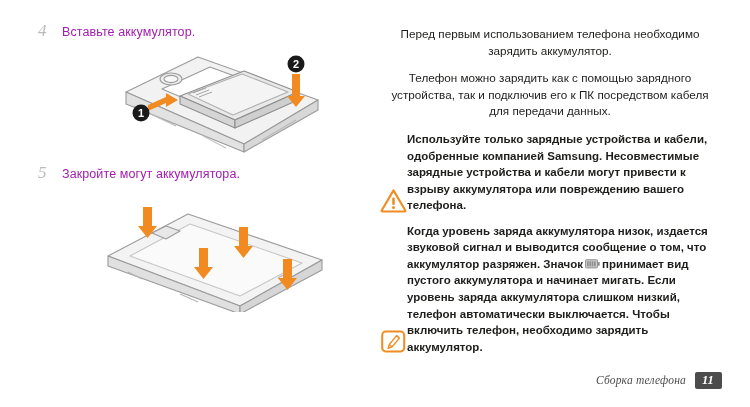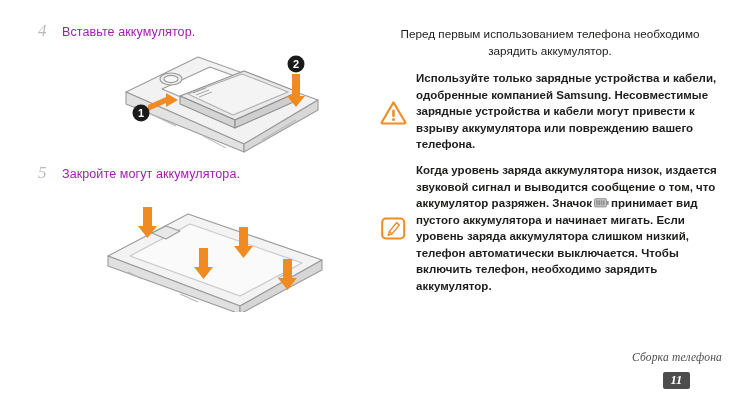--- a/index.html
+++ b/index.html
@@ -84,23 +84,22 @@
     font-weight: 400;
     line-height: 1.42;
     color: #1d1d1b;
     margin: 0 0 11px 0;
     letter-spacing: 0.01px;
     text-align: center;
   }
 
   .callout {
     display: flex;
-    gap: 9px;
     margin-bottom: 9px;
-    align-items: center;
+    align-items: flex-end;
   }
   .callout-icon {
     flex: 0 0 27px;
     width: 27px;
     height: 27px;
     margin-top: 1px;
   }
   .callout-icon svg { display: block; }
   .callout-text {
     font-size: 11.5px;
@@ -120,21 +119,20 @@
   .inline-batt svg { display: block; }
 
   
   .footer {
     position: absolute;
     right: 28px;
     bottom: 18px;
     display: flex;
     align-items: center;
     gap: 9px;
-    flex-direction: column;
   }
   .footer-label {
     font-family: "Liberation Serif", serif;
     font-style: italic;
     font-size: 11.5px;
     color: #4d4d4d;
     letter-spacing: 0.2px;
   }
   .page-badge {
     background: #4c4c4c;
@@ -248,20 +246,21 @@
         </svg>
       </div>
     </div>
 
   </div>
 
   <div class="right-col">
 
 
     <p class="body-par">Перед первым использованием телефона необходимо зарядить аккумулятор.</p>
+    <p class="body-par">Телефон можно зарядить как с помощью зарядного устройства, так и подключив его к ПК посредством кабеля для передачи данных.</p>
 
     <div class="callout">
       <span class="callout-icon">
         <svg width="27" height="27" viewBox="0 0 27 27" xmlns="http://www.w3.org/2000/svg">
           <path d="M13.5 3.4 L25.2 23.2 Q25.9 24.5 24.4 24.5 L2.6 24.5 Q1.1 24.5 1.8 23.2 Z" fill="#ffffff" stroke="#ef8d22" stroke-width="2.1" stroke-linejoin="round"></path>
           <rect x="12.2" y="10.6" width="2.6" height="7.4" rx="1.2" fill="#ef8d22"></rect>
           <circle cx="13.5" cy="20.6" r="1.5" fill="#ef8d22"></circle>
         </svg>
       </span>
       <span class="callout-text">Используйте только зарядные устройства и кабели, одобренные компанией Samsung. Несовместимые зарядные устройства и кабели могут привести к взрыву аккумулятора или повреждению вашего телефона.</span>

